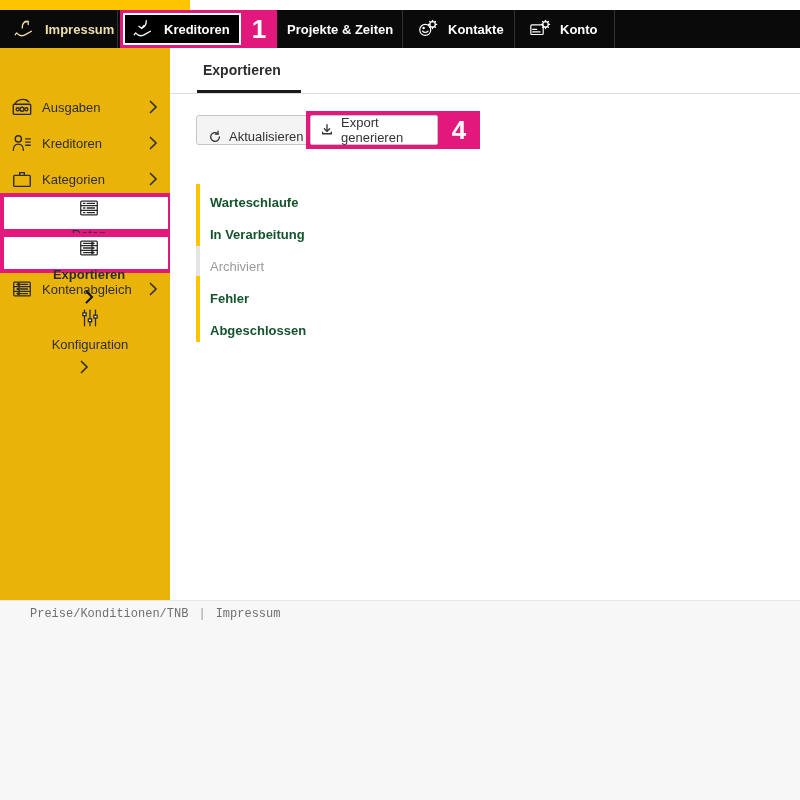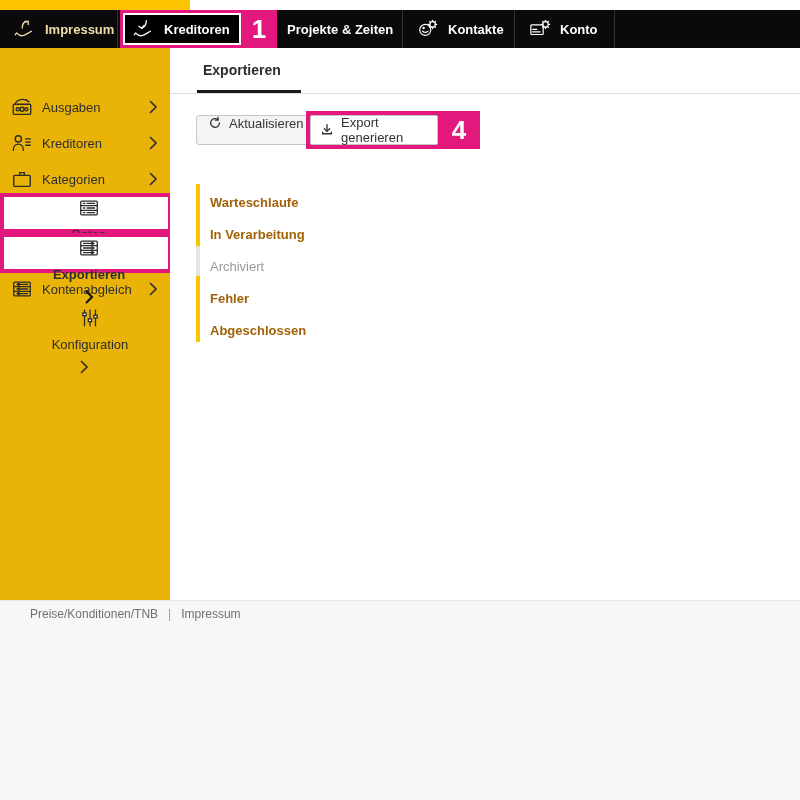--- a/index.html
+++ b/index.html
@@ -32,55 +32,55 @@
   .sidebar{position:absolute;left:0;top:48px;width:170px;height:552px;background:#eab308;}
   .main{position:absolute;left:170px;top:48px;width:630px;height:552px;background:#fff;overflow:hidden;}
 
   
   .tabline{position:absolute;left:0;top:45px;width:630px;height:1px;background:#ddd;}
   .tab{position:absolute;left:33px;top:14px;font-size:14px;font-weight:bold;color:#2d2d2d;cursor:pointer;}
   .tab-underline{position:absolute;left:27px;top:42px;width:104px;height:3px;background:#1a1a1a;}
 
   
   .btn{position:absolute;height:30px;box-sizing:border-box;border:1px solid #c6c6c6;border-radius:3px;
-       background:#f4f4f4;display:flex;align-items:flex-start;gap:7px;padding:0 11px;
+       background:#f4f4f4;display:flex;align-items:flex-end;gap:7px;padding:0 11px;
        font-size:13px;color:#333;cursor:pointer;}
   .btn-refresh{left:26px;top:67px;}
   .ann4{position:absolute;left:136px;top:63px;width:174px;height:38px;background:#e2187d;
         display:flex;align-items:stretch;}
   .ann4 .btn-generate{position:relative;margin:4px 0 4px 4px;width:128px;height:30px;background:#fff;
         border:1px solid #c6c6c6;border-radius:2px;display:flex;align-items:center;gap:7px;
         padding:0 9px;box-sizing:border-box;font-size:13px;color:#333;cursor:pointer;}
 
   
   .subnav{position:absolute;left:26px;top:138px;width:150px;}
   .subbar{position:absolute;left:0;top:-2px;width:4px;height:158px;background:#fcc500;}
   .subbar-active{position:absolute;left:0;top:60px;width:4px;height:30px;background:#e4e4e4;}
   .subitem{position:absolute;left:14px;height:32px;display:flex;align-items:center;
-           font-size:13px;font-weight:bold;color:#a16207;cursor:pointer;white-space:nowrap;}
+           font-size:13px;font-weight:bold;color:#14532d;cursor:pointer;white-space:nowrap;}
   .subitem.active{font-weight:normal;color:#9a9a9a;}
 
   
   .table{position:absolute;left:186px;top:117px;width:444px;overflow:hidden;}
 
   
   .srow{position:absolute;left:0;width:170px;height:36px;display:flex;align-items:center;
         padding-left:10px;box-sizing:border-box;gap:8px;font-size:13px;color:#2e2e2e;cursor:pointer;}
   .srow .sico{width:24px;display:flex;justify-content:center;}
   .srow .slabel{flex:1;}
   .srow .chev{margin-right:12px;display:flex;}
   .ann-side{position:absolute;left:0;width:208px;height:40px;background:#e2187d;display:flex;align-items:stretch;}
   .ann-side .inner{margin:4px 0 4px 4px;width:164px;background:#fff;display:flex;align-items:center;
                    gap:8px;padding-left:6px;box-sizing:border-box;font-size:13px;color:#2e2e2e;cursor:pointer;flex-direction:column;}
   .ann-side .ann-num{width:36px;flex:none;}
   .bold{font-weight:bold;}
 
   
   .footer{position:absolute;left:0;top:600px;width:800px;height:200px;background:#f7f7f7;
-          border-top:1px solid #e7e7e7;box-sizing:border-box;}
+          border-top:1px solid #e7e7e7;box-sizing:border-box;font-family:Liberation Mono, monospace;}
   .footer-links{position:absolute;left:30px;top:6px;display:flex;align-items:center;gap:10px;
                 font-size:12px;color:#707070;}
   .footer-links .sep{color:#9a9a9a;}
   .flink{cursor:pointer;}
 
   svg{display:block;}
 </style>
 </head>
 <body>
 

